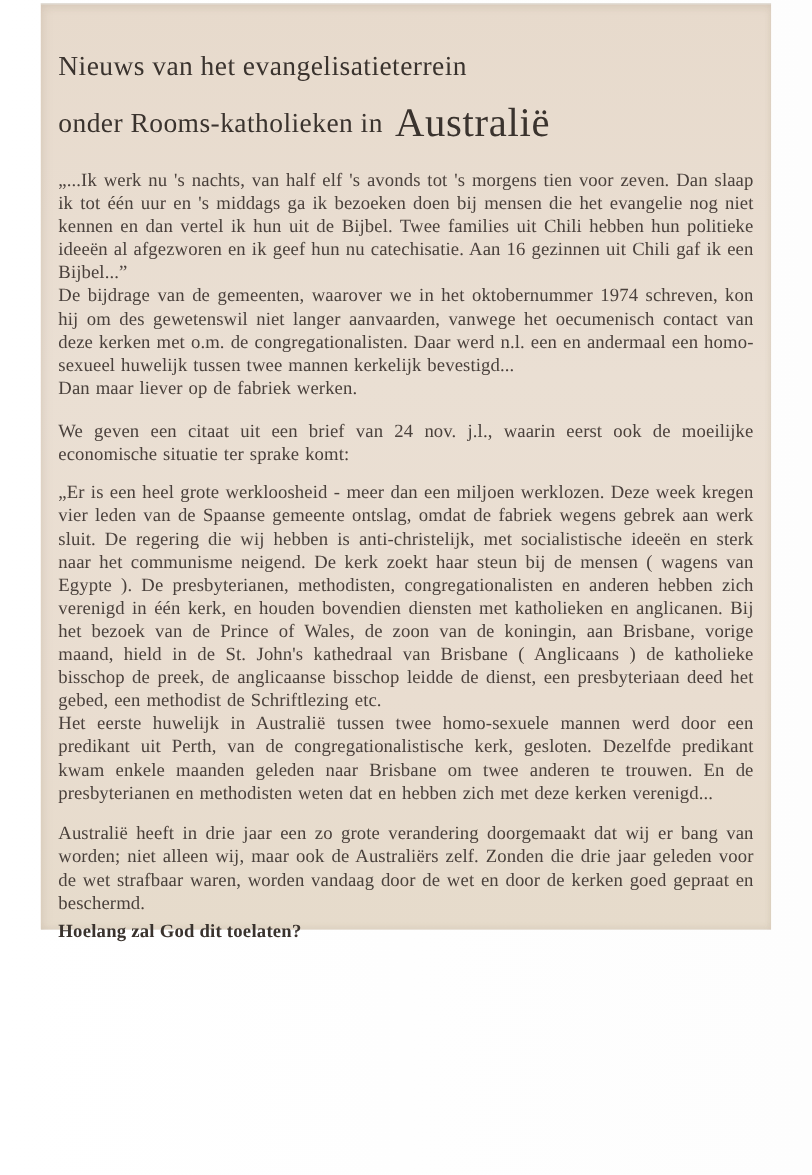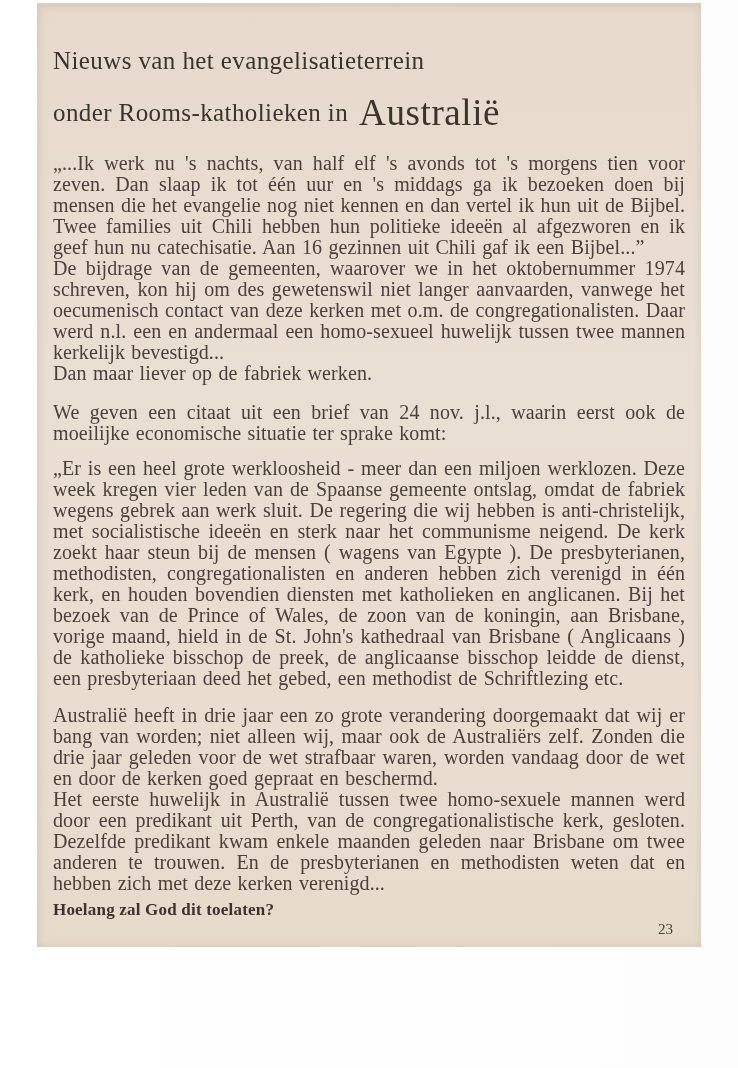--- a/index.html
+++ b/index.html
@@ -18,21 +18,21 @@
   }
   .backdrop {
     position: relative;
     width: 738px; height: 1068px;
     background: linear-gradient(90deg, #ffffff 0%, #fdfdfd 100%);
     overflow: hidden;
   }
   .page {
     position: absolute;
     left: 37px; top: 3px;
-    width: 664px; height: 944px;
+    width: 664px; height: 842px;
     background: linear-gradient(180deg, #e7dacc 0%, #eadfd3 40%, #e9ddd0 75%, #e6dbcb 100%);
     border-top: 1px solid var(--paper_edge);
     box-shadow: inset 4px 0 8px rgba(150,130,110,0.10),
                 inset 0 4px 7px rgba(150,130,110,0.10),
                 inset -2px -2px 5px rgba(150,130,110,0.05);
   }
   .content {
     padding: 40px 16px 0 16px;
     color: var(--ink);
   }
@@ -50,21 +50,21 @@
     font-size: 37px; margin-left: 11px; letter-spacing: 0.6px;
   }
   .section-heading {
     margin: 71px 0 0 0;
     font-size: 16px; line-height: 21px;
     font-weight: bold; color: var(--ink_dark);
     letter-spacing: 0.2px;
   }
   .para {
     margin: 0;
-    font-size: 20px; line-height: 21px;
+    font-size: 17px; line-height: 21px;
     text-align: justify;
     word-spacing: 0.06em;
     letter-spacing: 0.1px;
   }
   .mt-after-heading { margin-top: 18px; }
   .mt-blank { margin-top: 22px; }
   .mt-blank-sm { margin-top: 18px; }
   .mt-half { margin-top: 14px; }
   .mt-para { margin-top: 16px; }
   .closing-heading {
@@ -101,23 +101,22 @@
 
 
       <p class="para">De bijdrage van de gemeenten, waarover we in het oktobernummer 1974 schreven, kon hij om des gewetenswil niet langer aanvaarden, vanwege het oecumenisch contact van deze kerken met o.m. de congregationalisten. Daar werd n.l. een en andermaal een homo-sexueel huwelijk tussen twee mannen kerkelijk bevestigd...</p>
 
       <p class="para">Dan maar liever op de fabriek werken.</p>
 
       <p class="para mt-blank-sm">We geven een citaat uit een brief van 24 nov. j.l., waarin eerst ook de moeilijke economische situatie ter sprake komt:</p>
 
       <p class="para mt-half">„Er is een heel grote werkloosheid - meer dan een miljoen werklozen. Deze week kregen vier leden van de Spaanse gemeente ontslag, omdat de fabriek wegens gebrek aan werk sluit. De regering die wij hebben is anti-christelijk, met socialistische ideeën en sterk naar het communisme neigend. De kerk zoekt haar steun bij de mensen ( wagens van Egypte ). De presbyterianen, methodisten, congregationalisten en anderen hebben zich verenigd in één kerk, en houden bovendien diensten met katholieken en anglicanen. Bij het bezoek van de Prince of Wales, de zoon van de koningin, aan Brisbane, vorige maand, hield in de St. John's kathedraal van Brisbane ( Anglicaans ) de katholieke bisschop de preek, de anglicaanse bisschop leidde de dienst, een presbyteriaan deed het gebed, een methodist de Schriftlezing etc.</p>
 
+      <p class="para">Het eerste huwelijk in Australië tussen twee homo-sexuele mannen werd door een predikant uit Perth, van de congregationalistische kerk, gesloten. Dezelfde predikant kwam enkele maanden geleden naar Brisbane om twee anderen te trouwen. En de presbyterianen en methodisten weten dat en hebben zich met deze kerken verenigd...</p>
+
       <p class="para mt-para">Australië heeft in drie jaar een zo grote verandering doorgemaakt dat wij er bang van worden; niet alleen wij, maar ook de Australiërs zelf. Zonden die drie jaar geleden voor de wet strafbaar waren, worden vandaag door de wet en door de kerken goed gepraat en beschermd.</p>
-
-      <p class="para">Het eerste huwelijk in Australië tussen twee homo-sexuele mannen werd door een predikant uit Perth, van de congregationalistische kerk, gesloten. Dezelfde predikant kwam enkele maanden geleden naar Brisbane om twee anderen te trouwen. En de presbyterianen en methodisten weten dat en hebben zich met deze kerken verenigd...</p>
 
       <h3 class="closing-heading">Hoelang zal God dit toelaten?</h3>
 
-      <div class="page-number">23</div>
 
     </div>
   </div>
 </div>
 
 </body></html>

